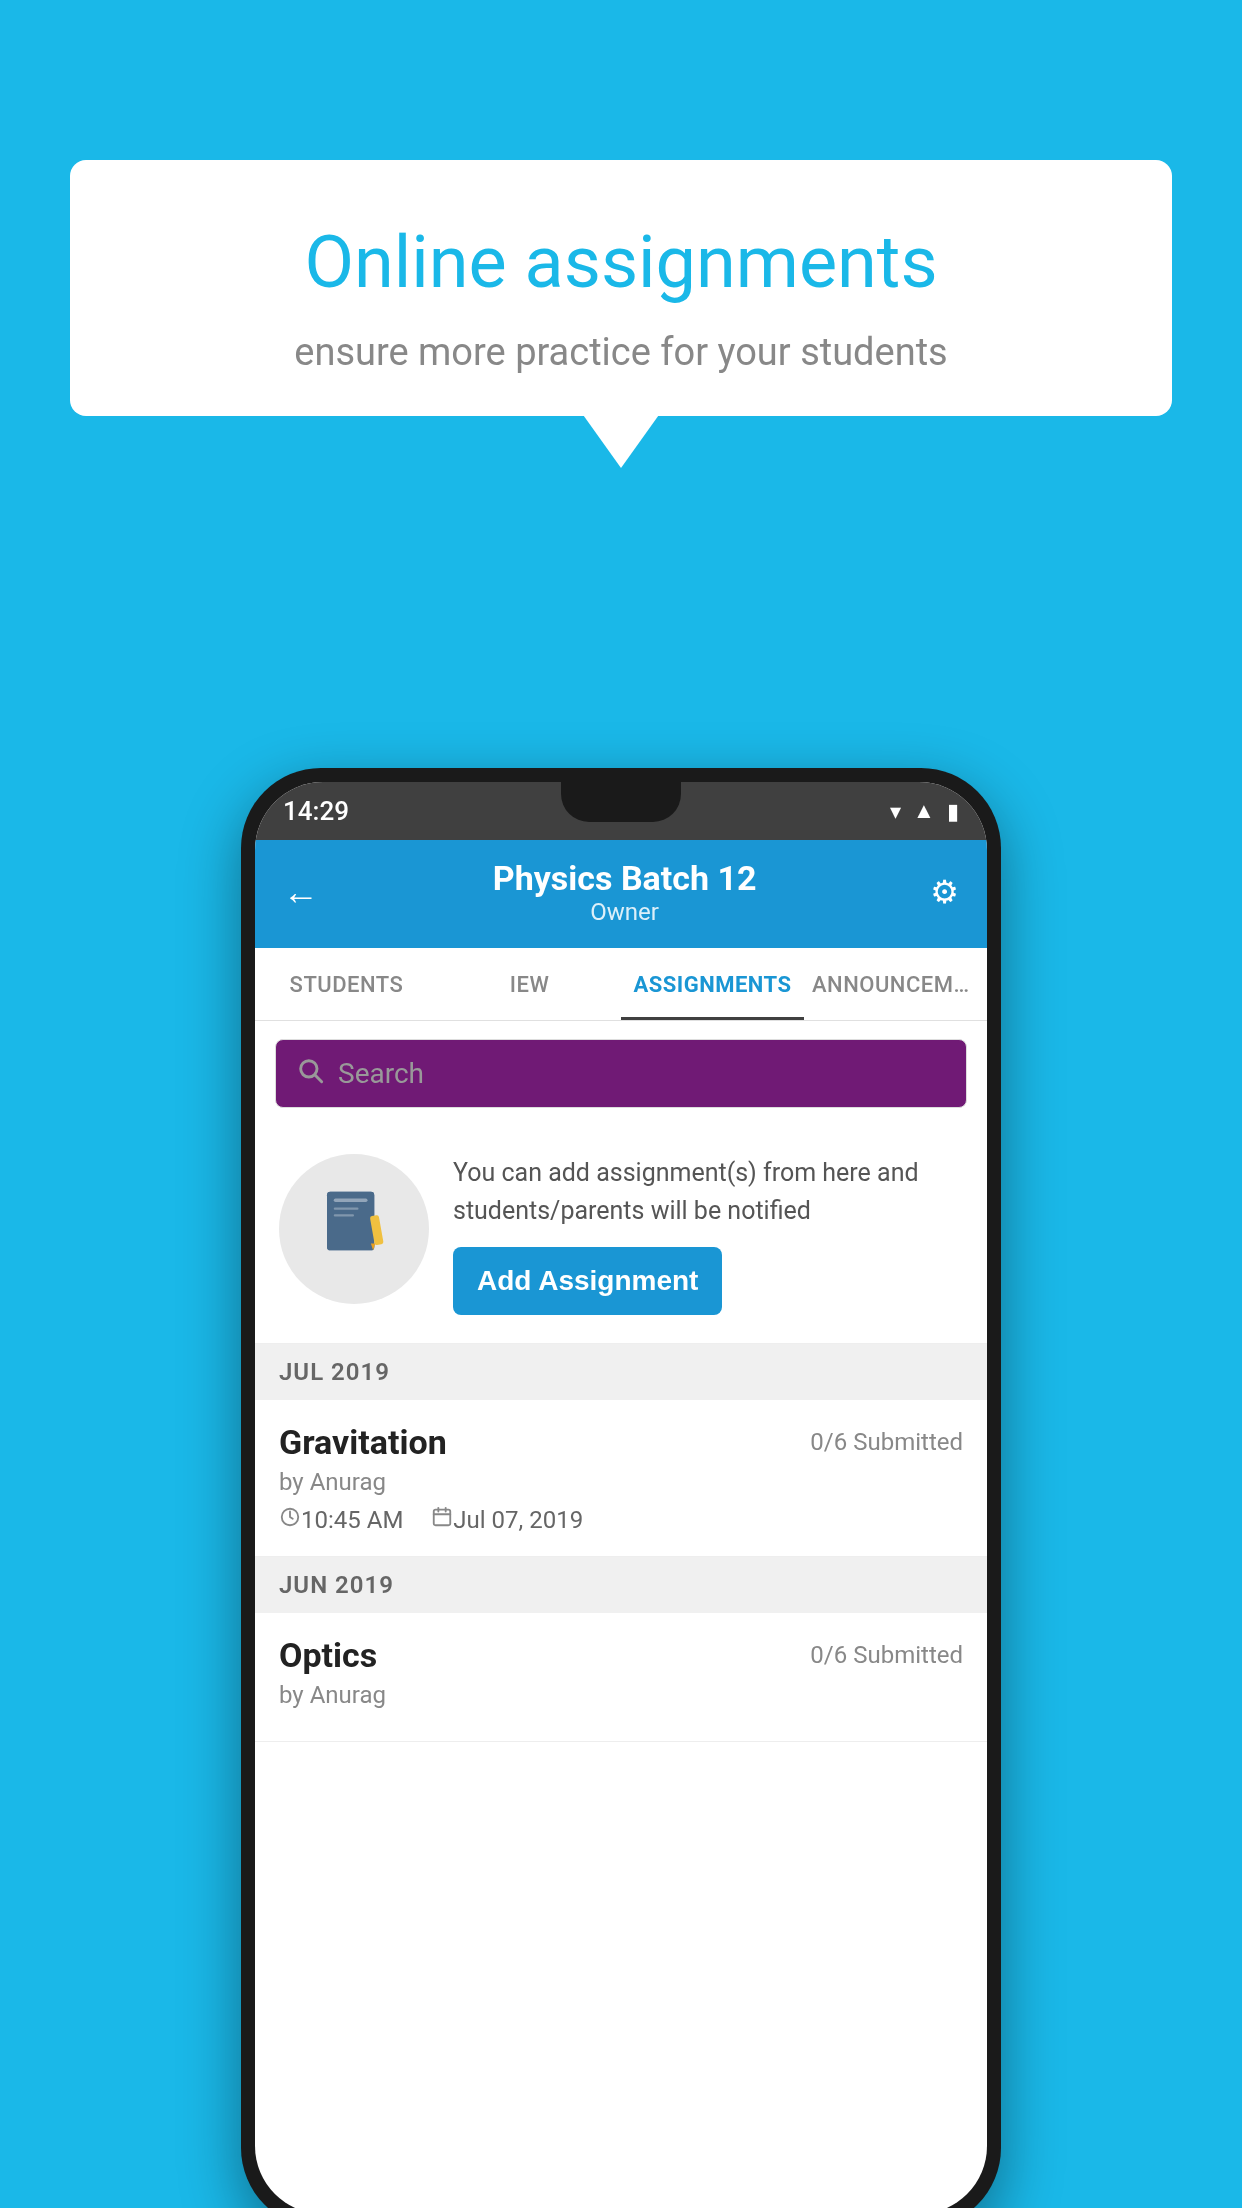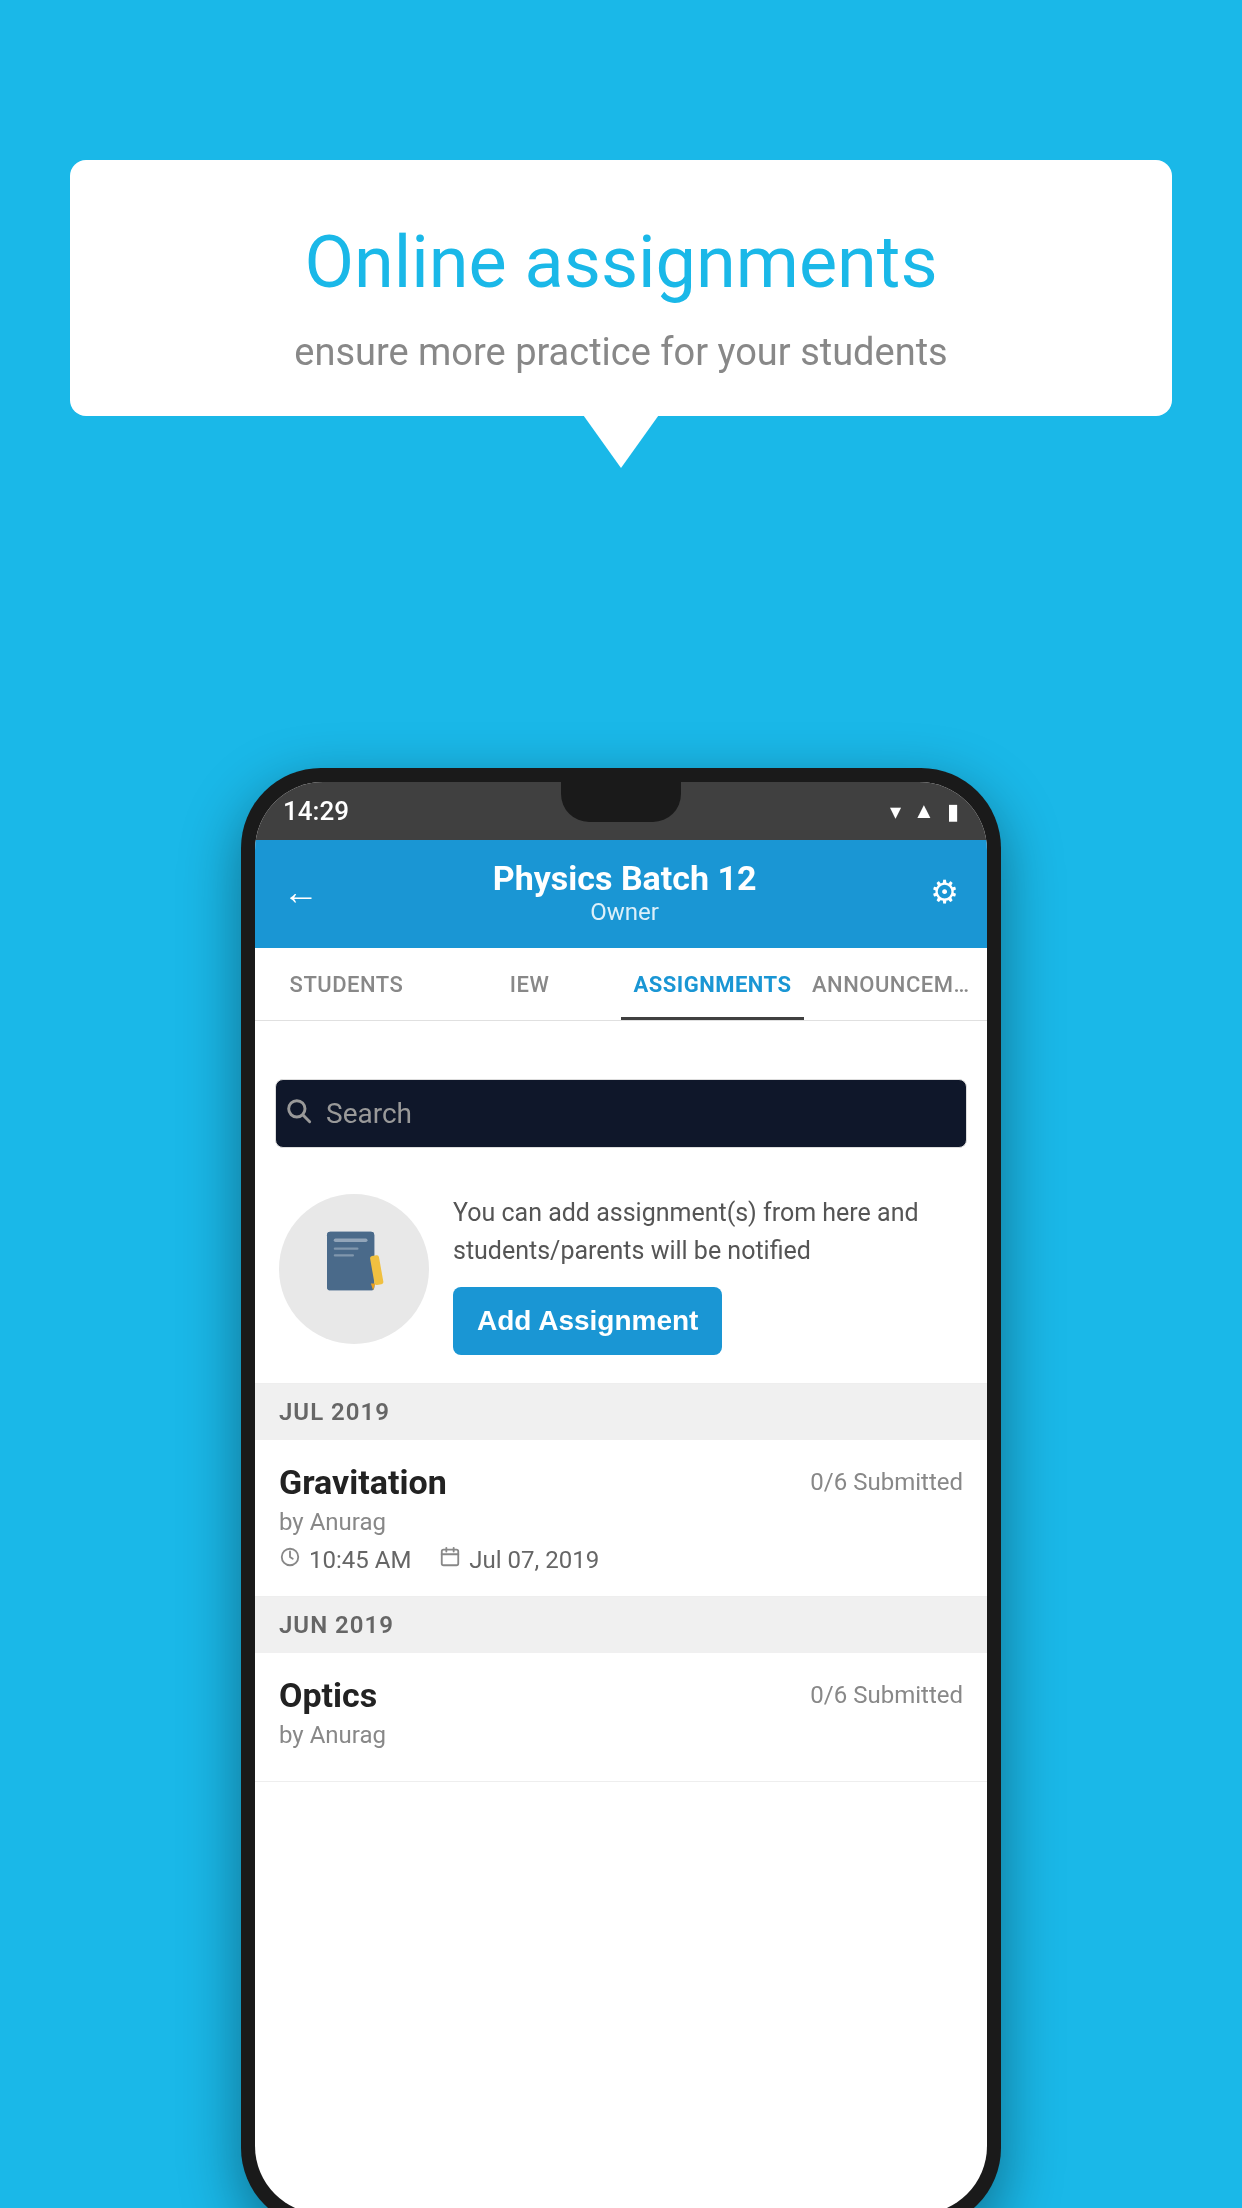--- a/index.html
+++ b/index.html
@@ -186,26 +186,25 @@
 
     
     .search-container {
       padding: 18px 20px;
       background: white;
     }
 
     .search-bar {
       display: flex;
       align-items: center;
-      background: #0f172a;
+      background: #701a75;
       border: 1.5px solid #ddd;
       border-radius: 8px;
-      padding: 16px 8px;
+      padding: 16px 20px;
       gap: 14px;
-      margin-top: 40px;
     }
 
     .search-icon-svg {
       color: #999;
       font-size: 28px;
     }
 
     .search-text {
       font-size: 28px;
       color: #999;
@@ -301,21 +300,20 @@
 
     .assignment-meta {
       display: flex;
       gap: 28px;
       align-items: center;
     }
 
     .meta-item {
       display: flex;
       align-items: center;
-      gap: 8px;
       font-size: 24px;
       color: #666;
     }
 
     .meta-icon {
       font-size: 24px;
       color: #888;
     }
   </style>
 </head>

